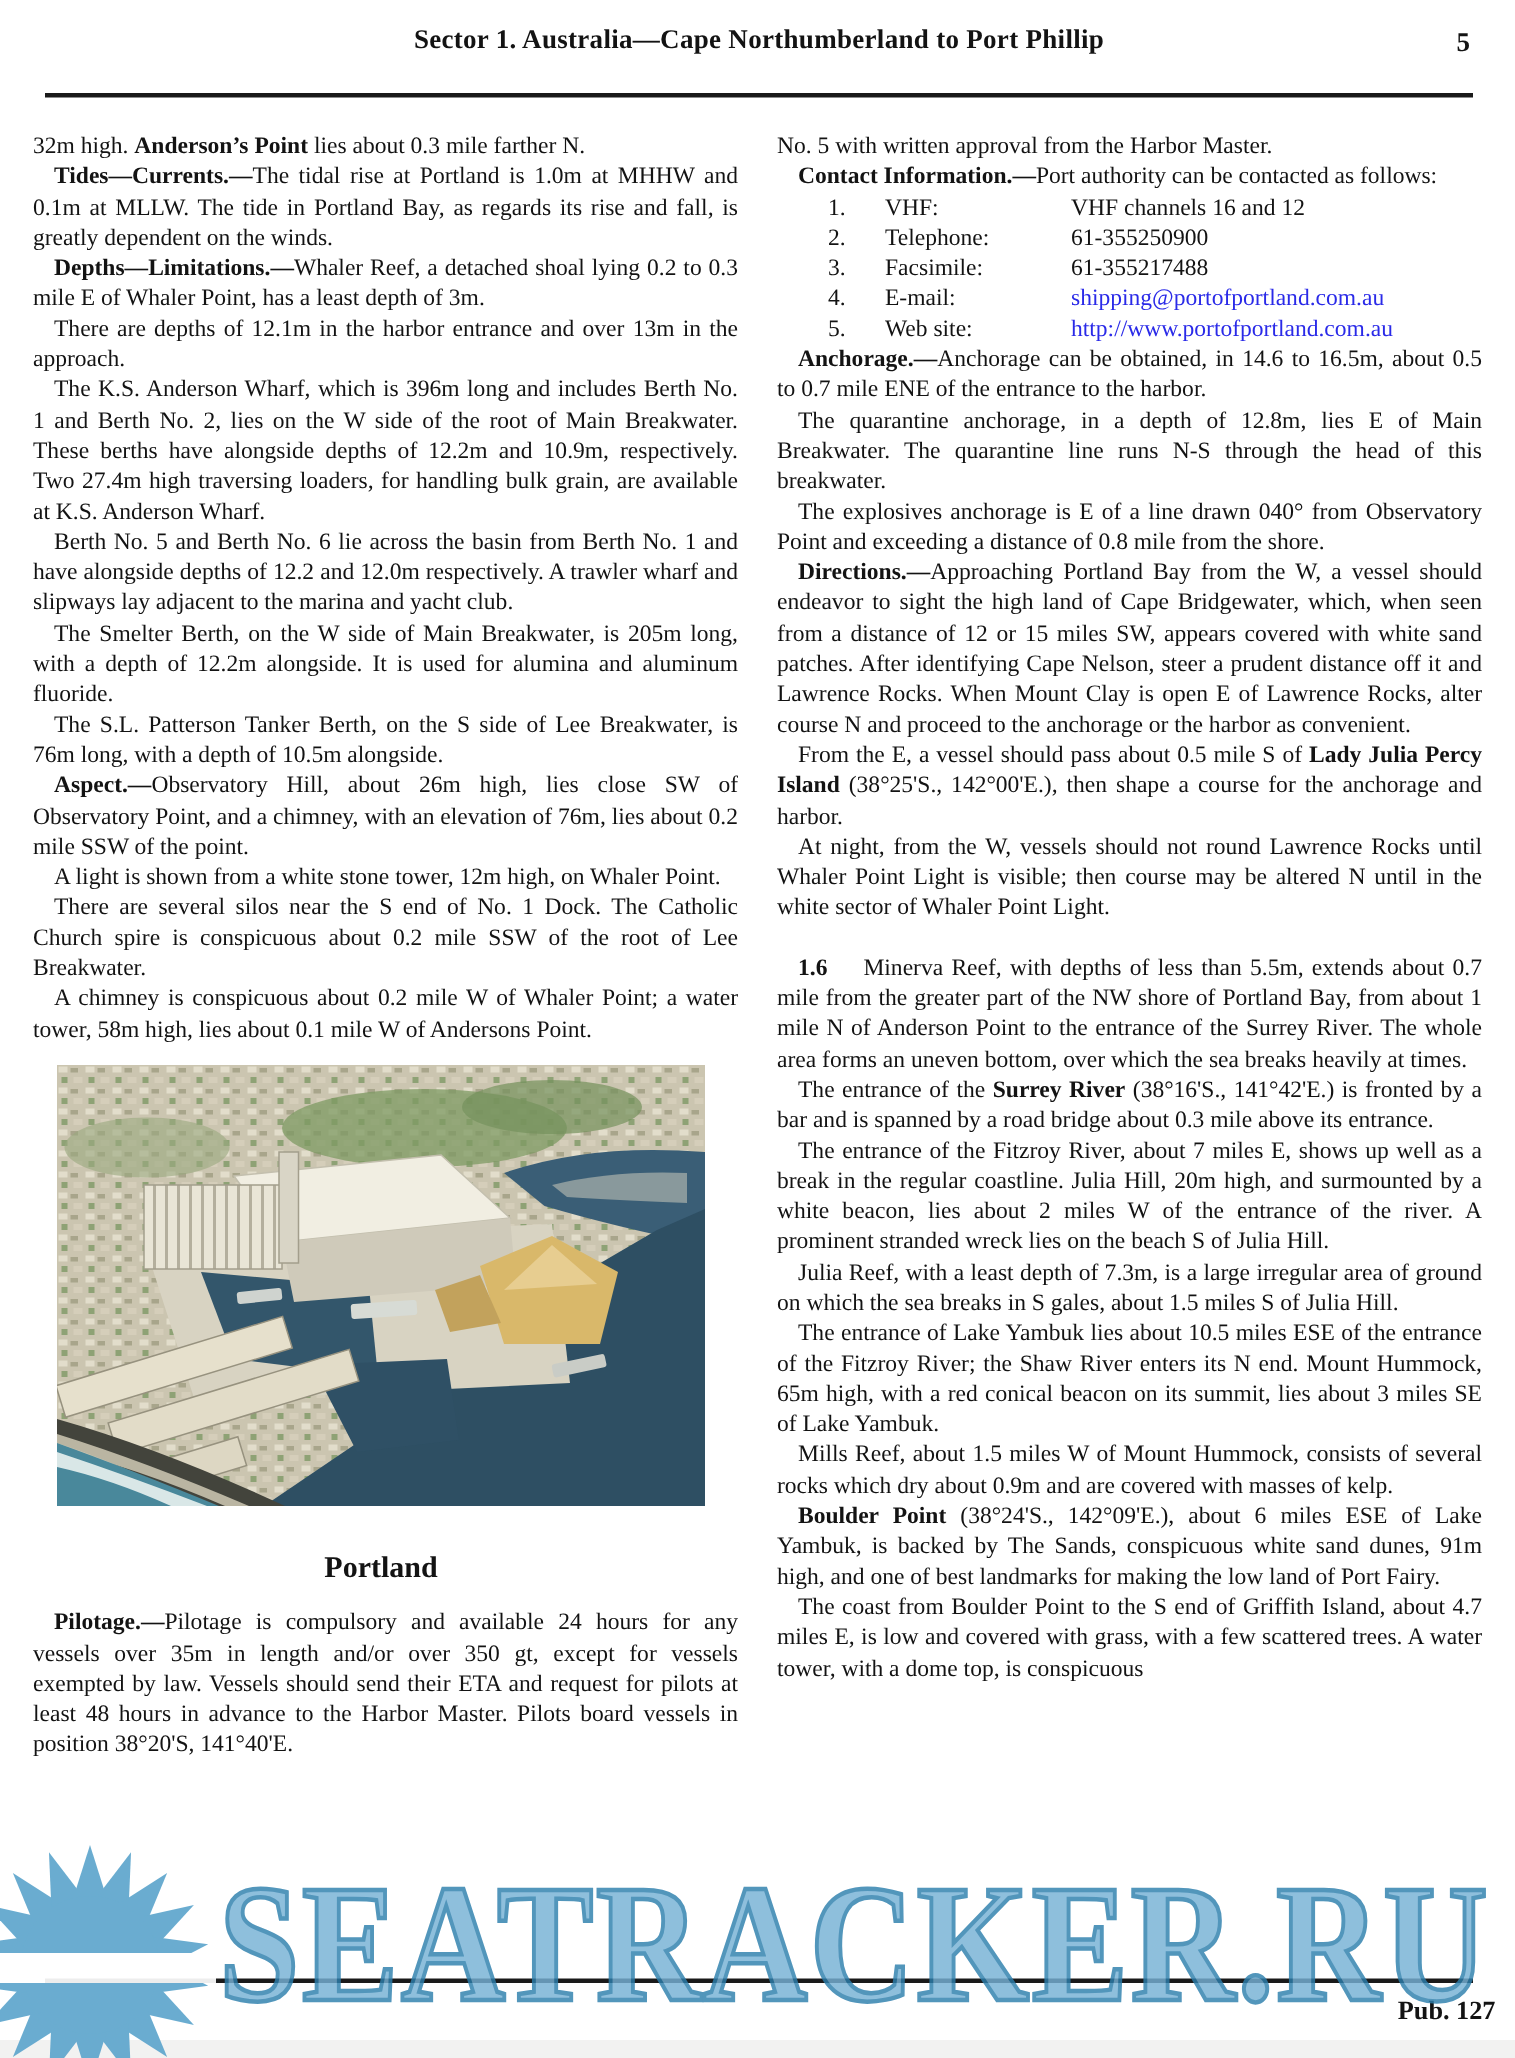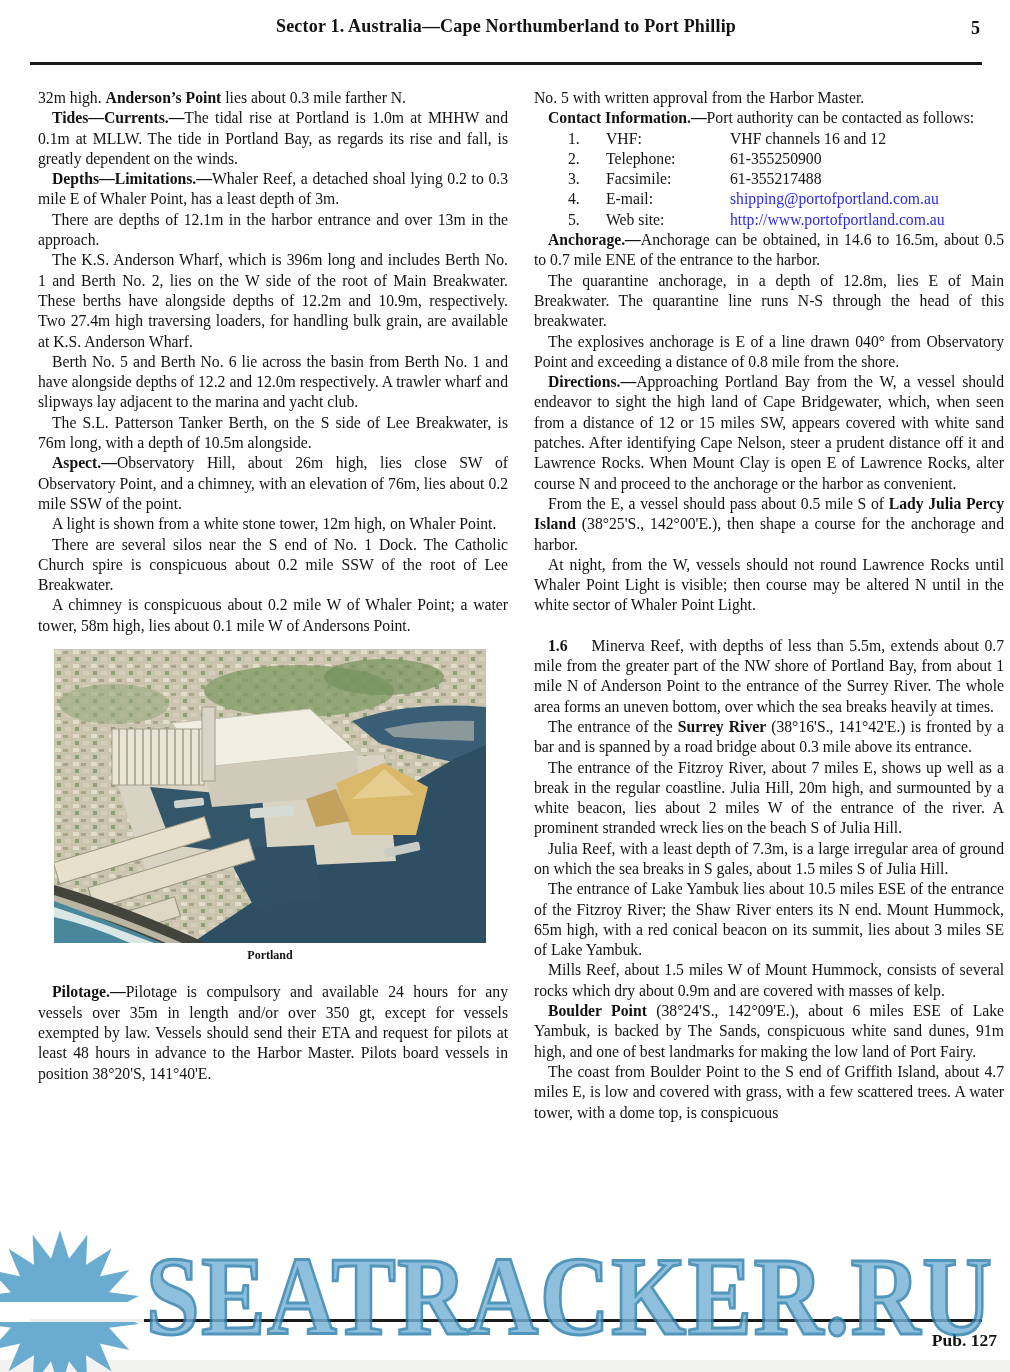--- a/index.html
+++ b/index.html
@@ -29,21 +29,21 @@
   }
   .rule {
     position: absolute; left: 30px; width: 952px; height: 3px;
     background: #1a1a1a;
   }
   .top-rule { top: 62px; }
   .bottom-rule { top: 1319px; }
 
   
   .columns {
-    position: absolute; top: 88px; left: 38px; width: 966px;
+    position: absolute; top: 88px; left: 22px; width: 966px;
     display: flex; gap: 26px;
   }
   .col {
     width: 470px; height: 1224px; overflow: hidden;
     font-size: 15.7px; line-height: 20.3px;
     text-align: justify;
   }
   .col p { margin: 0; text-indent: 14px; }
   .col p.noind { text-indent: 0; }
   .spacer { height: 20px; }
@@ -61,22 +61,22 @@
   .contacts td { padding: 0; vertical-align: top; line-height: 20.3px; font-size: 15.7px; }
   .c-num { width: 38px; }
   .c-label { width: 124px; }
   .c-value { width: 270px; }
   .c-link { color: var(--link, #2a2ae8); }
 
   
   figure { margin: 13px 0 0 16px; width: 432px; }
   .photo-frame { width: 432px; height: 294px; display: block; }
   figcaption {
-    text-align: center; font-weight: bold; font-size: 12px;
-    margin-top: 2px; margin-bottom: 17px; text-indent: 0;
+    text-align: center; font-weight: bold; font-size: 20px;
+    margin-top: 31px; margin-bottom: 17px; text-indent: 0;
   }
 
   
   .pub-num {
     position: absolute; right: 13px; top: 1330px;
     font-size: 17.5px; font-weight: bold;
   }
   .scan-edge {
     position: absolute; left: 0; top: 1360px; width: 1010px; height: 12px;
     background: #f2f2f1;
@@ -107,20 +107,21 @@
 
 <div class="columns">
 
   <div class="col">
     <p class="noind"><span>32m high. </span><b>Anderson’s Point</b><span> lies about 0.3 mile farther N.</span></p>
     <p><b>Tides—Currents.—</b><span>The tidal rise at Portland is 1.0m at MHHW and 0.1m at MLLW. The tide in Portland Bay, as regards its rise and fall, is greatly dependent on the winds.</span></p>
     <p><b>Depths—Limitations.—</b><span>Whaler Reef, a detached shoal lying 0.2 to 0.3 mile E of Whaler Point, has a least depth of 3m.</span></p>
     <p><span>There are depths of 12.1m in the harbor entrance and over 13m in the approach.</span></p>
     <p><span>The K.S. Anderson Wharf, which is 396m long and includes Berth No. 1 and Berth No. 2, lies on the W side of the root of Main Breakwater. These berths have alongside depths of 12.2m and 10.9m, respectively. Two 27.4m high traversing loaders, for handling bulk grain, are available at K.S. Anderson Wharf.</span></p>
     <p><span>Berth No. 5 and Berth No. 6 lie across the basin from Berth No. 1 and have alongside depths of 12.2 and 12.0m respectively. A trawler wharf and slipways lay adjacent to the marina and yacht club.</span></p>
+    <p><span>The Smelter Berth, on the W side of Main Breakwater, is 205m long, with a depth of 12.2m alongside. It is used for alumina and aluminum fluoride.</span></p>
     <p><span>The S.L. Patterson Tanker Berth, on the S side of Lee Breakwater, is 76m long, with a depth of 10.5m alongside.</span></p>
     <p><b>Aspect.—</b><span>Observatory Hill, about 26m high, lies close SW of Observatory Point, and a chimney, with an elevation of 76m, lies about 0.2 mile SSW of the point.</span></p>
     <p><span>A light is shown from a white stone tower, 12m high, on Whaler Point.</span></p>
     <p><span>There are several silos near the S end of No. 1 Dock. The Catholic Church spire is conspicuous about 0.2 mile SSW of the root of Lee Breakwater.</span></p>
     <p><span>A chimney is conspicuous about 0.2 mile W of Whaler Point; a water tower, 58m high, lies about 0.1 mile W of Andersons Point.</span></p>
 
     <figure>
       <svg class="photo-frame" viewBox="0 0 432 294" xmlns="http://www.w3.org/2000/svg">
         <defs>
           <pattern id="town" width="18" height="14" patternUnits="userSpaceOnUse">

